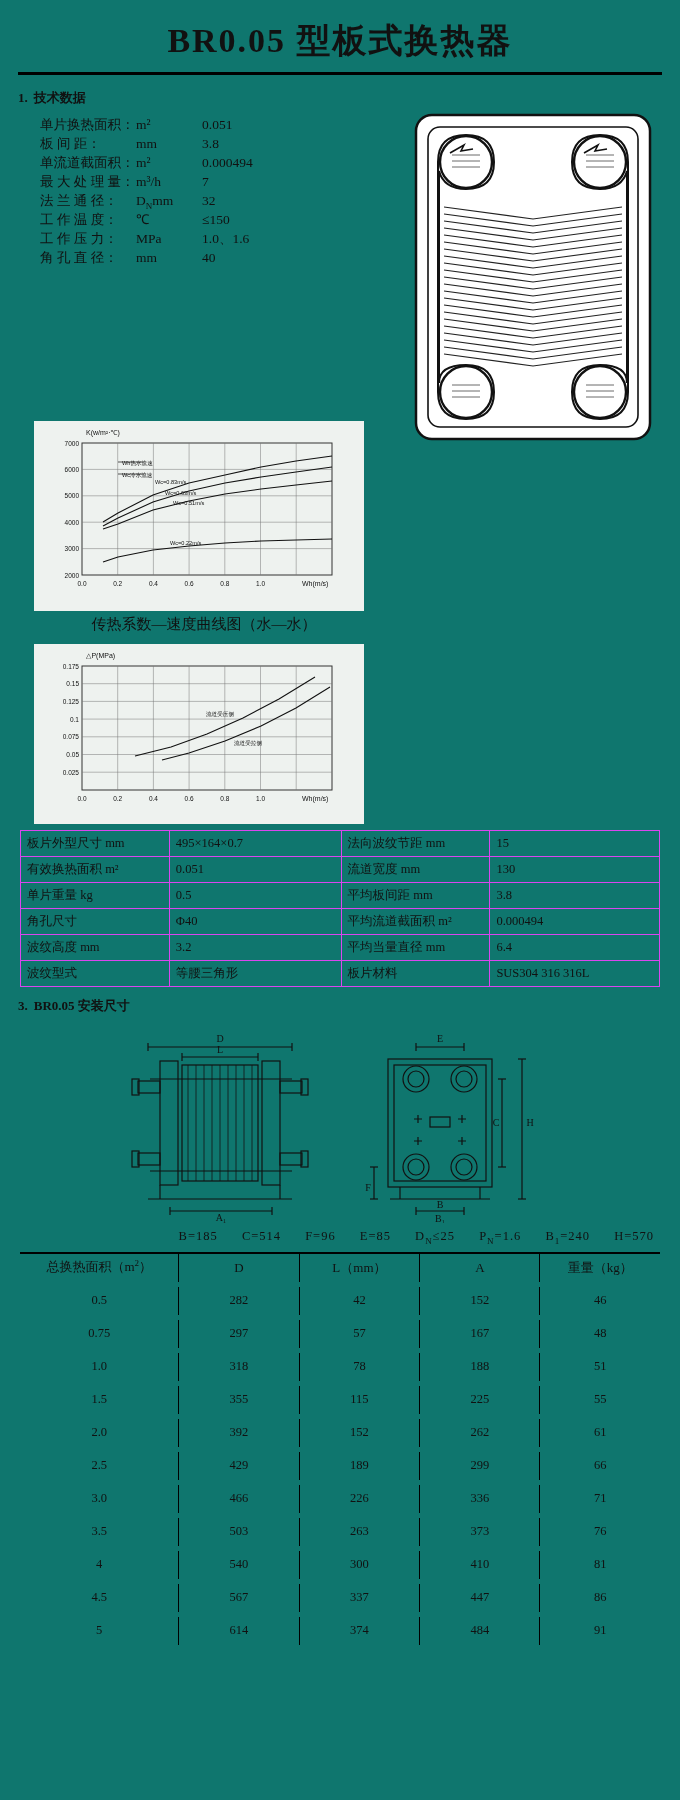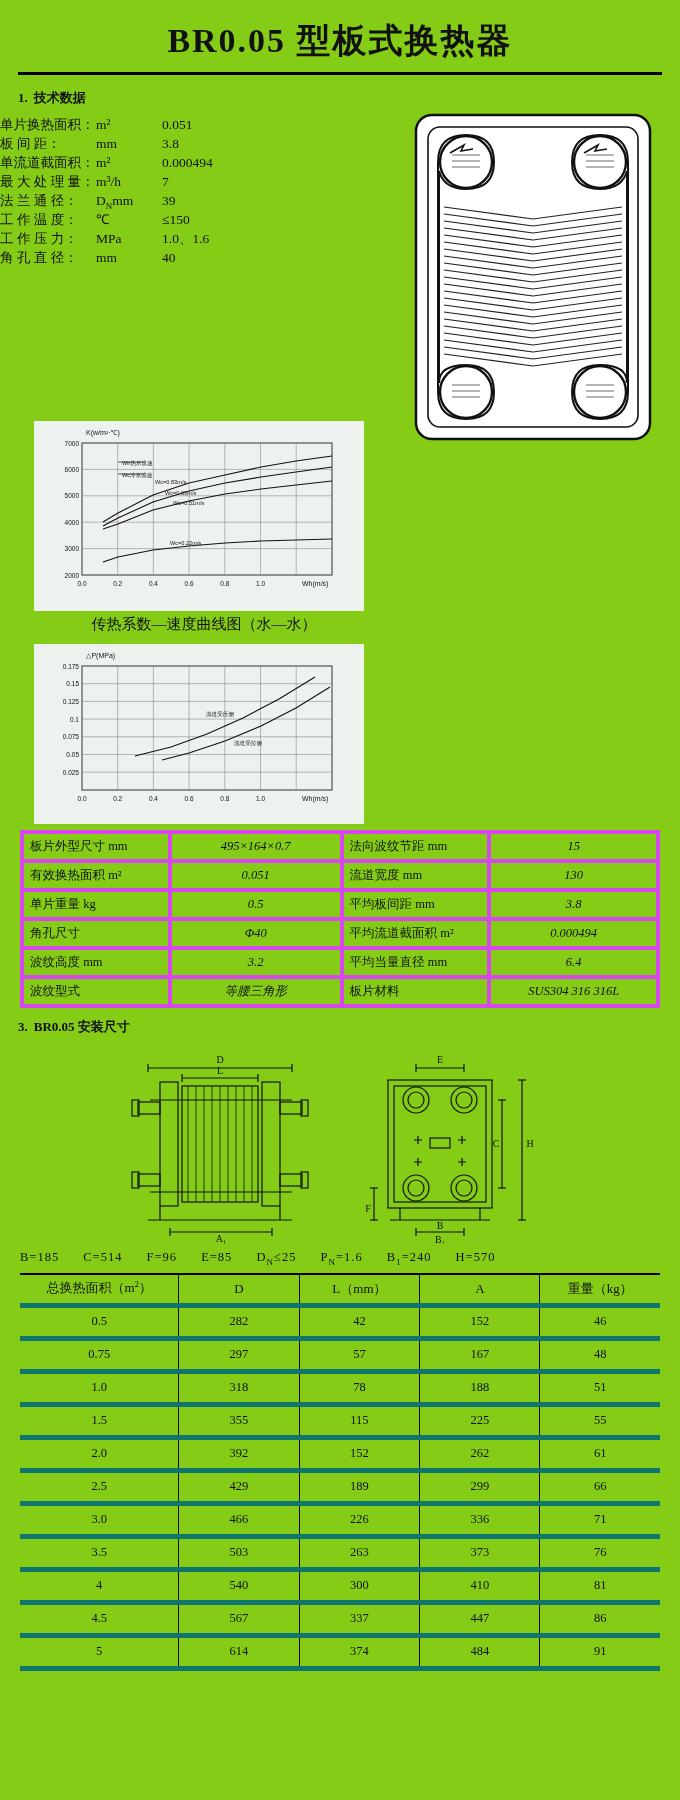--- a/index.html
+++ b/index.html
@@ -9,21 +9,21 @@
     font-family:"Liberation Serif", serif;
     color:#111;
     -webkit-font-smoothing:antialiased;
   }
   .page{
     width:680px;
     min-height:1800px;
     position:relative;
     box-sizing:border-box;
     padding:0 0 20px 0;
-    background:#84cc16;
+    background:#0f766e;
   }
 
   
   .title{
     text-align:center;
     font-size:34px;
     font-weight:bold;
     letter-spacing:2px;
     padding:18px 0 8px 0;
     font-family:"Liberation Serif", serif;
@@ -42,20 +42,21 @@
   }
   .sec-h .num{margin-right:6px;}
 
   
   .spec-wrap{
     position:relative;
     margin:4px 0 0 0;
     min-height:300px;
   }
   .spec-list{
+    margin-left:40px;
     font-size:13.5px;
     line-height:19px;
   }
   .spec-row{
     display:flex;
     align-items:baseline;
     height:19px;
   }
   .spec-name{
     width:96px;
@@ -96,39 +97,39 @@
   
   table{
     border-collapse:collapse;
     font-size:12.5px;
   }
   .tbl-params{
     margin:6px 0 0 20px;
     width:640px;
   }
   .tbl-params td{
-    border:4px solid #d946ef;
+    border:1px solid #d946ef;
     height:25px;
     padding:0 6px;
   }
   .tbl-params td.lbl{width:150px;}
-  .tbl-params td.val{width:170px;text-align:center;font-style:italic;}
+  .tbl-params td.val{width:170px;}
 
   
   .inst-fig{
     margin:6px auto 0 auto;
     width:620px;
     height:200px;
     position:relative;
   }
   .dim-line{
-    text-align:left;
+    text-align:right;
     font-size:12.5px;
     letter-spacing:1px;
-    margin:6px 0 6px 0;
+    margin:6px 16px 6px 0;
     padding-left:10px;
   }
   .dim-line span{margin:0 10px;}
 
   .tbl-dims{
     margin:2px 0 0 20px;
     width:640px;
   }
   .tbl-dims th,.tbl-dims td{
     border-top:1px solid #000;
@@ -176,21 +177,21 @@
         <span class="spec-val">0.000494</span>
       </div>
       <div class="spec-row">
         <span class="spec-name">最 大 处 理 量：</span>
         <span class="spec-unit">m³/h</span>
         <span class="spec-val">7</span>
       </div>
       <div class="spec-row">
         <span class="spec-name">法 兰 通 径：</span>
         <span class="spec-unit">D<sub>N</sub>mm</span>
-        <span class="spec-val">39</span>
+        <span class="spec-val">32</span>
       </div>
       <div class="spec-row">
         <span class="spec-name">工 作 温 度：</span>
         <span class="spec-unit">℃</span>
         <span class="spec-val">≤150</span>
       </div>
       <div class="spec-row">
         <span class="spec-name">工 作 压 力：</span>
         <span class="spec-unit">MPa</span>
         <span class="spec-val">1.0、1.6</span>

